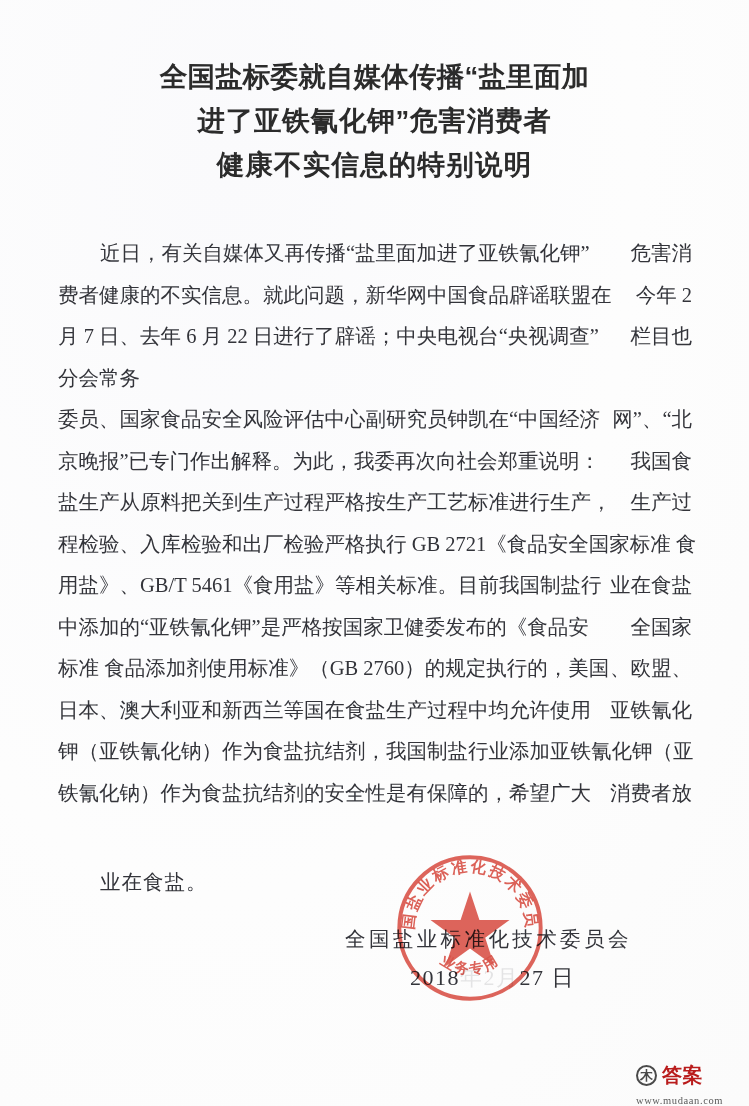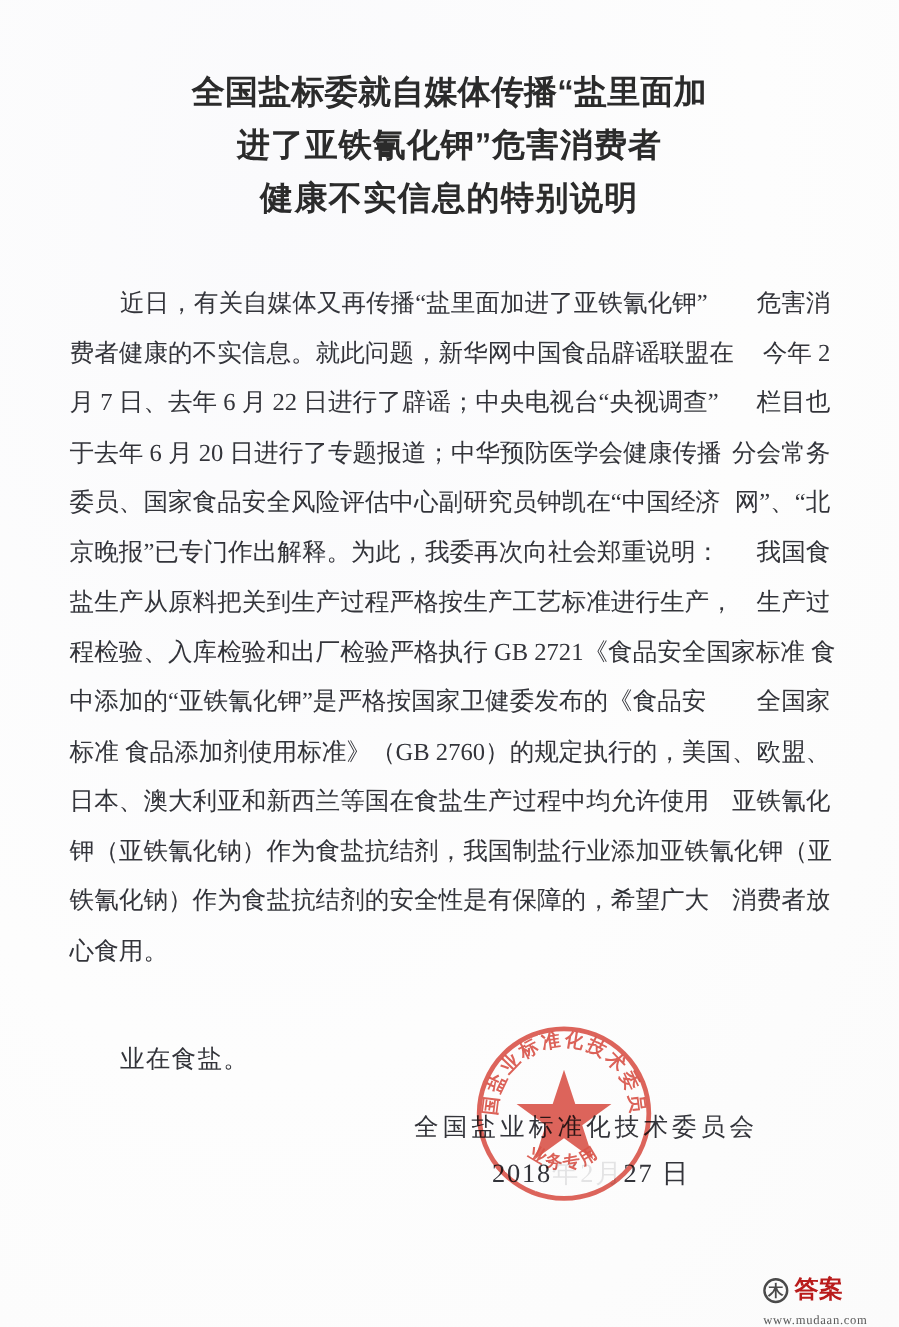--- a/index.html
+++ b/index.html
@@ -192,61 +192,61 @@
     </div>
     <div class="body-line j">
       <span>费者健康的不实信息。就此问题，新华网中国食品辟谣联盟在</span>
       <span>今年 2</span>
     </div>
     <div class="body-line j">
       <span>月 7 日、去年 6 月 22 日进行了辟谣；中央电视台“央视调查”</span>
       <span>栏目也</span>
     </div>
     <div class="body-line j">
-      <span>于去年 6 月 20 日进行了专题报道；中华预防医学会健康传播</span>
       <span>分会常务</span>
     </div>
     <div class="body-line j">
       <span>委员、国家食品安全风险评估中心副研究员钟凯在“中国经济</span>
       <span>网”、“北</span>
     </div>
     <div class="body-line j">
       <span>京晚报”已专门作出解释。为此，我委再次向社会郑重说明：</span>
       <span>我国食</span>
     </div>
     <div class="body-line j">
       <span>盐生产从原料把关到生产过程严格按生产工艺标准进行生产，</span>
       <span>生产过</span>
     </div>
     <div class="body-line j">
       <span>程检验、入库检验和出厂检验严格执行 GB 2721《食品安全国家</span>
       <span>标准 食</span>
     </div>
     <div class="body-line j">
+      <span>用盐》、GB/T 5461《食用盐》等相关标准。目前我国制盐行</span>
+      <span>业在食盐</span>
+    </div>
+    <div class="body-line j">
       <span>中添加的“亚铁氰化钾”是严格按国家卫健委发布的《食品安</span>
       <span>全国家</span>
     </div>
     <div class="body-line j">
       <span>标准 食品添加剂使用标准》（GB 2760）的规定执行的，美国</span>
       <span>、欧盟、</span>
     </div>
     <div class="body-line j">
       <span>日本、澳大利亚和新西兰等国在食盐生产过程中均允许使用</span>
       <span>亚铁氰化</span>
     </div>
     <div class="body-line j">
       <span>钾（亚铁氰化钠）作为食盐抗结剂，我国制盐行业添加亚铁氰</span>
       <span>化钾（亚</span>
     </div>
     <div class="body-line j">
       <span>铁氰化钠）作为食盐抗结剂的安全性是有保障的，希望广大</span>
       <span>消费者放</span>
-    </div>
-    <div class="body-line">
-      <span>心食用。</span>
     </div>
   </div>
 
   <div class="closing">业在食盐。</div>
 
   <div class="signature">全国盐业标准化技术委员会</div>
 
   <div class="sign-date">
     <span>2018</span><span class="occluded">年2月</span><span>27 日</span>
   </div>

